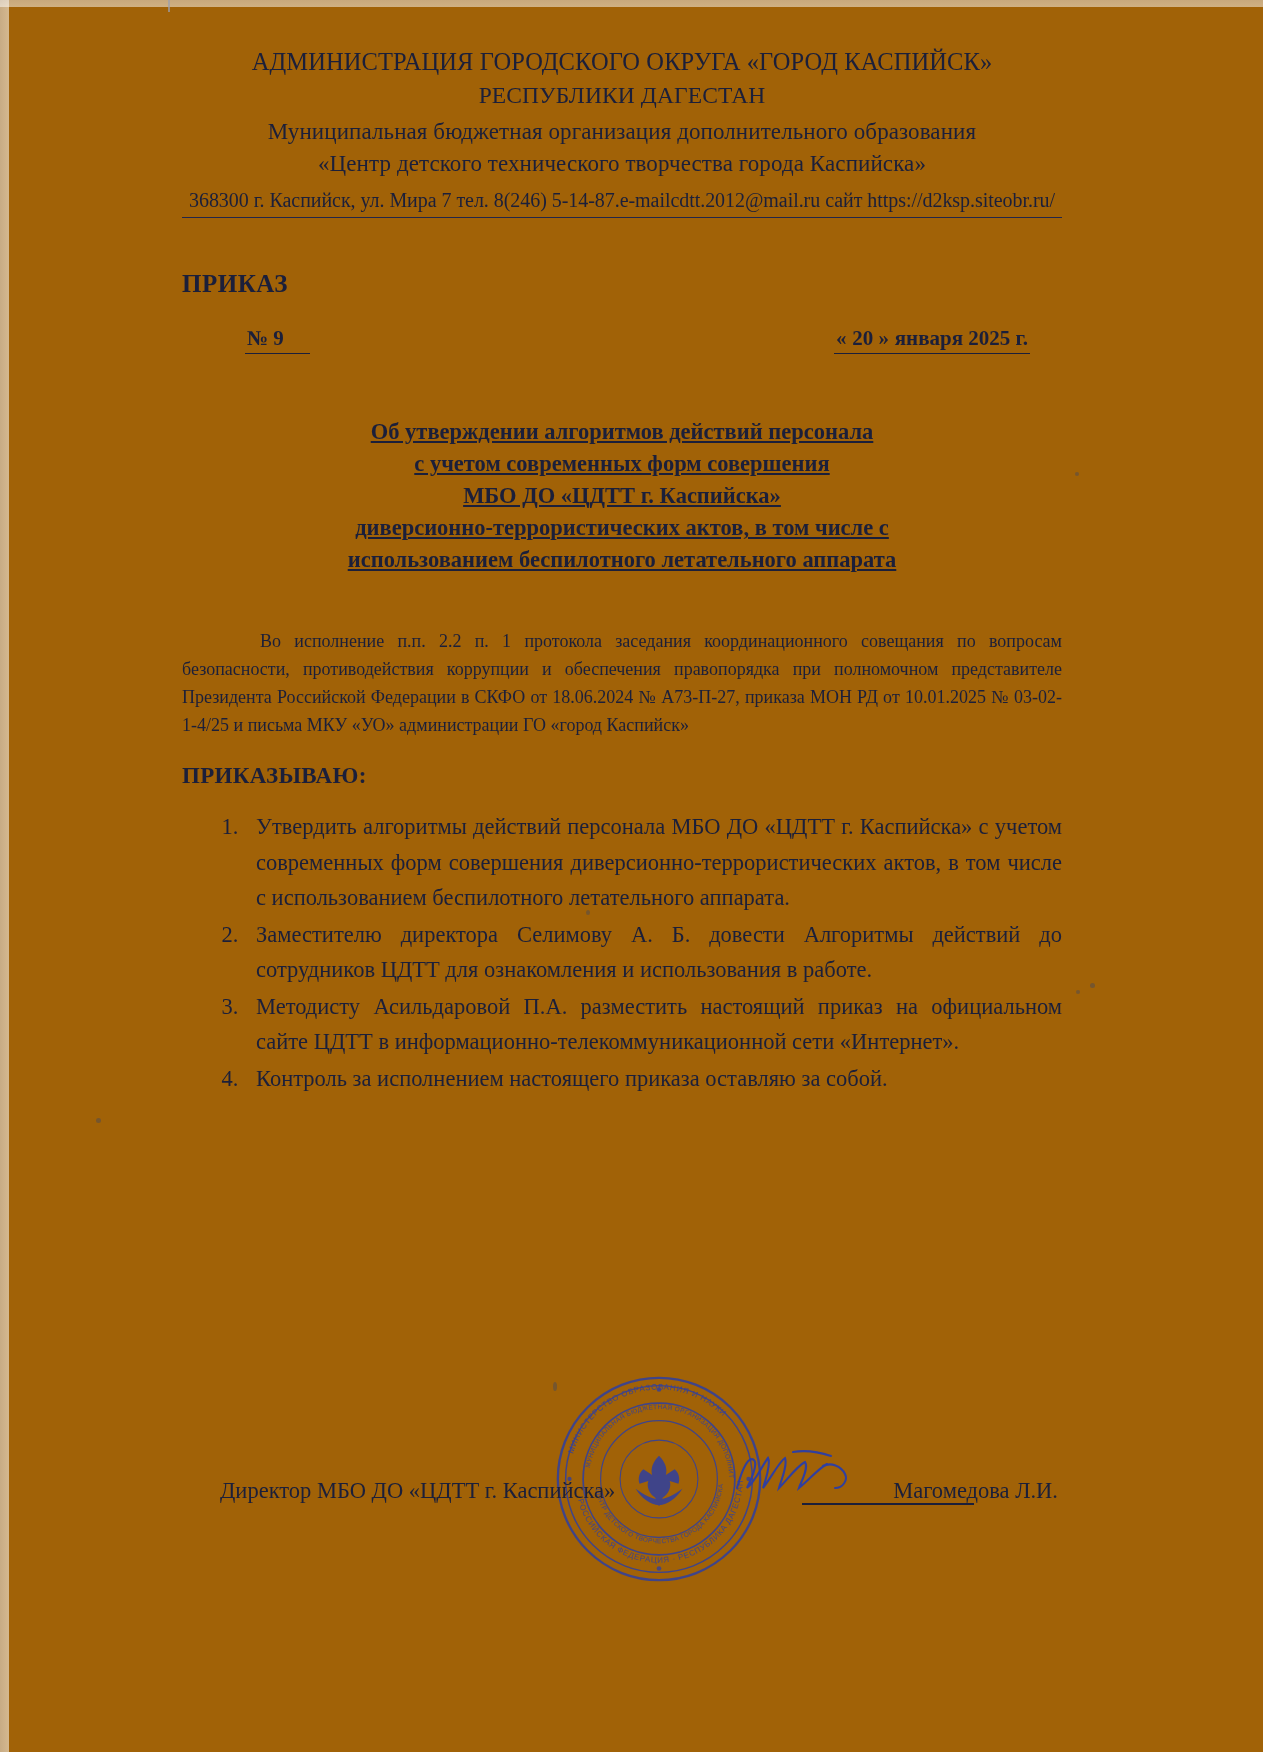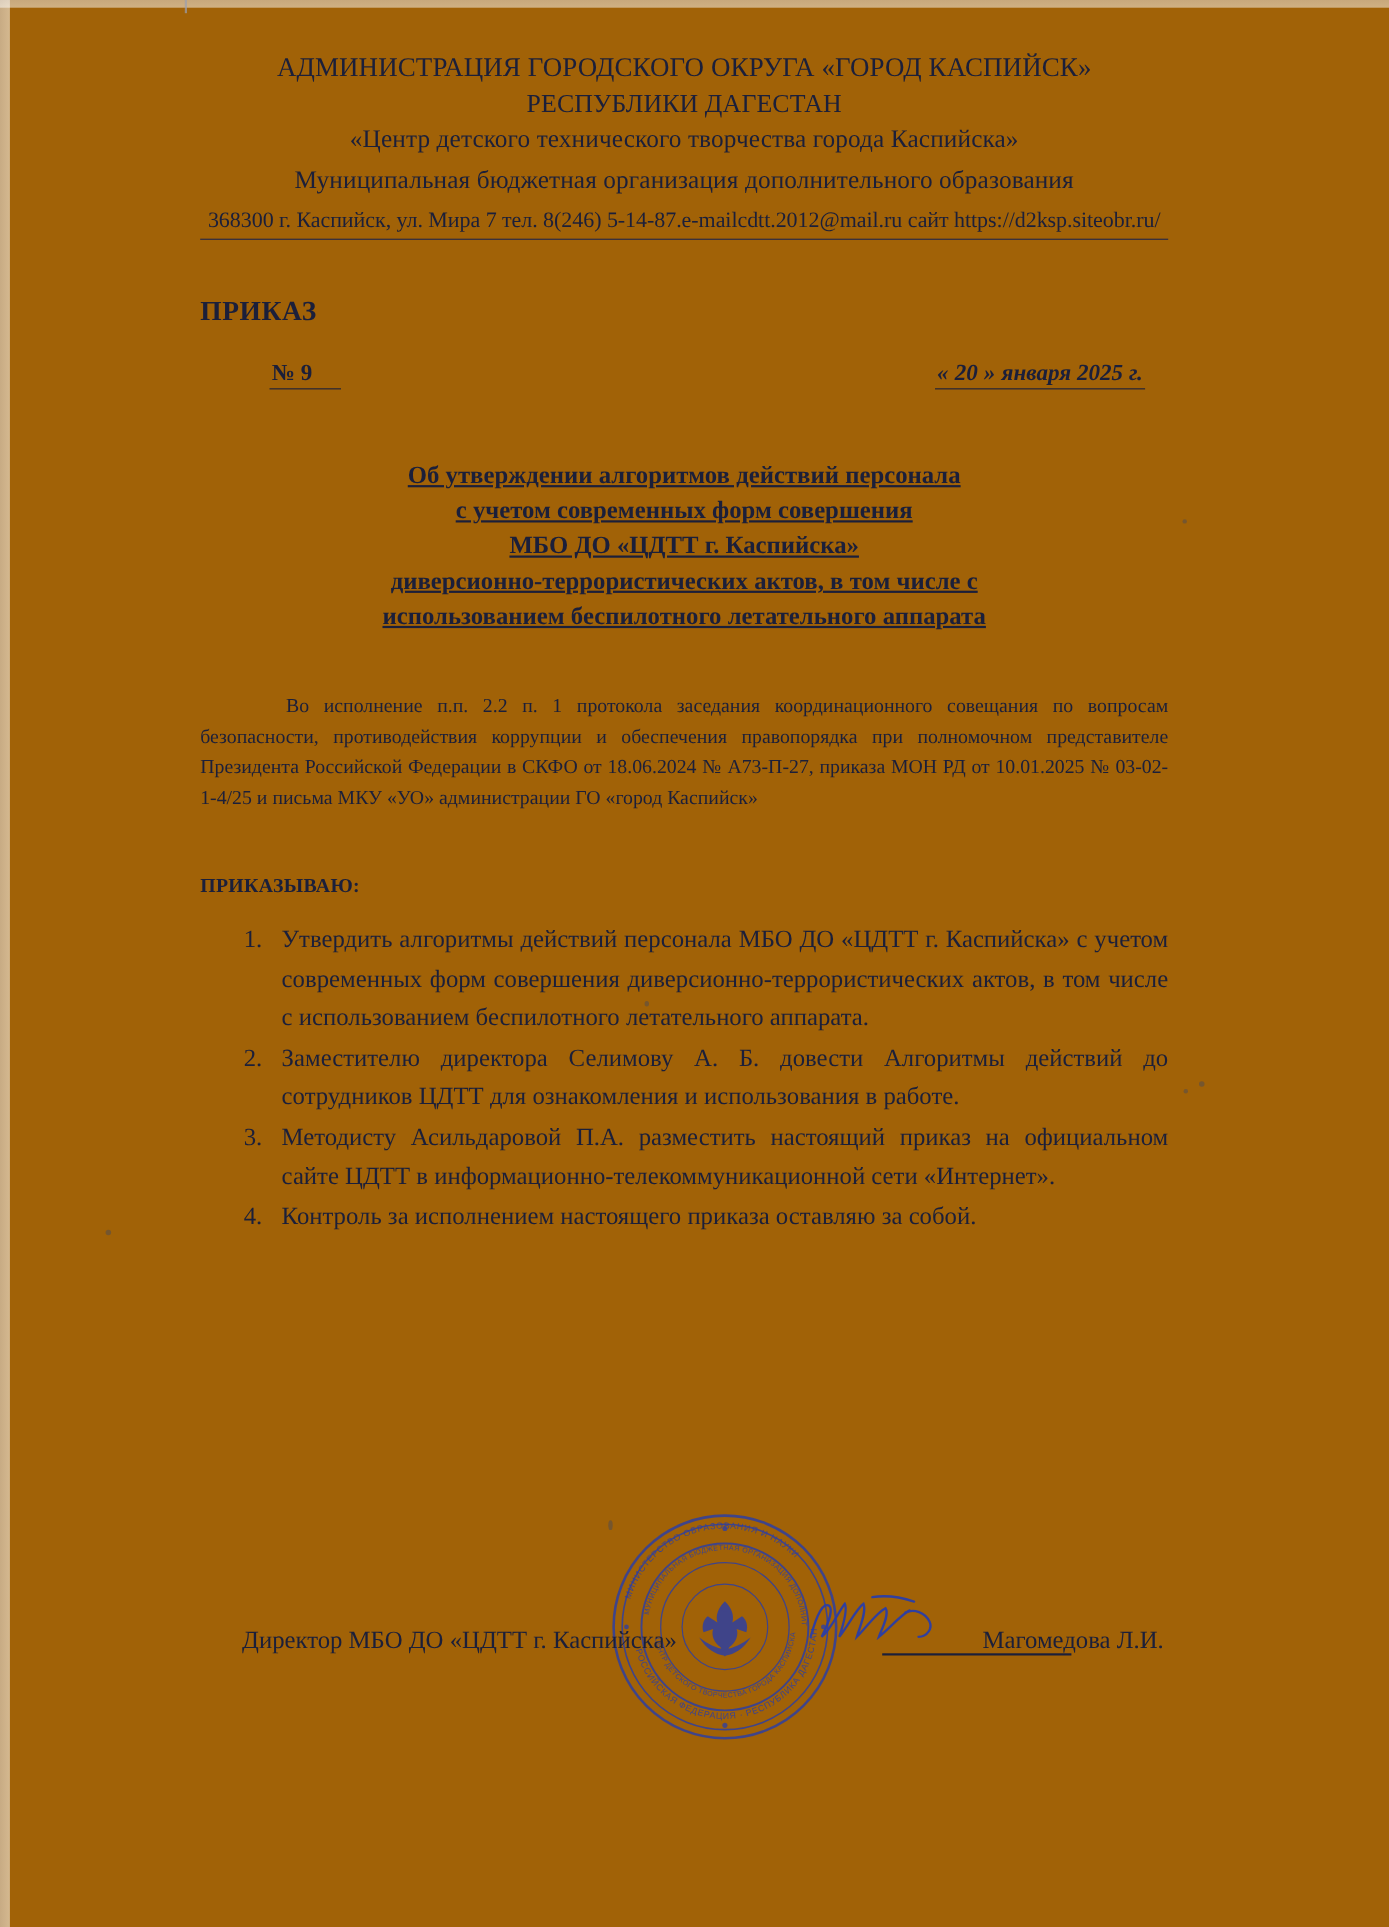--- a/index.html
+++ b/index.html
@@ -104,22 +104,21 @@
     font-size: 21px;
   }
   .numdate .num {
     margin-left: 63px;
     border-bottom: 1.6px solid #1b1f3a;
     padding: 0 26px 2px 2px;
   }
   .numdate .date {
     border-bottom: 1.6px solid #1b1f3a;
     padding: 0 2px 2px 2px;
-    margin-right: 21px;
-    font-style: italic;
+    margin-right: 32px;
   }
   .numdate .date .q { letter-spacing: .5px; }
 
   
   .subject {
     text-align: center;
     font-weight: bold;
     font-size: 22.5px;
     line-height: 1.42;
     margin-top: 62px;
@@ -131,23 +130,23 @@
     margin-top: 52px;
     font-size: 18px;
     line-height: 1.55;
     text-align: justify;
     text-justify: inter-word;
     text-indent: 78px;
   }
 
   
   .command {
-    margin-top: 56px;
+    margin-top: 24px;
     font-weight: bold;
-    font-size: 18px;
+    font-size: 23px;
     letter-spacing: .3px;
   }
 
   
   ol.items {
     margin: 20px 0 0 0;
     padding-left: 62px;
     font-size: 22.5px;
     line-height: 1.56;
   }
@@ -231,22 +230,22 @@
   <div class="speck" style="left:1075px; top:472px; width:4px; height:4px;"></div>
   <div class="speck" style="left:586px; top:910px; width:4px; height:5px;"></div>
   <div class="speck" style="left:1076px; top:990px; width:4px; height:4px;"></div>
   <div class="speck" style="left:553px; top:1382px; width:4px; height:9px;"></div>
   <div class="speck" style="left:1090px; top:983px; width:5px; height:5px;"></div>
 
   <div class="content">
 
     <div class="hdr-line hdr-1">АДМИНИСТРАЦИЯ ГОРОДСКОГО ОКРУГА «ГОРОД КАСПИЙСК»</div>
     <div class="hdr-line hdr-2">РЕСПУБЛИКИ ДАГЕСТАН</div>
+    <div class="hdr-line hdr-3">Муниципальная бюджетная организация дополнительного образования</div>
     <div class="hdr-line hdr-4">«Центр детского технического творчества города Каспийска»</div>
-    <div class="hdr-line hdr-3">Муниципальная бюджетная организация дополнительного образования</div>
 
     <div class="contact">368300 г. Каспийск, ул. Мира 7 тел. 8(246) 5-14-87.e-mailcdtt.2012@mail.ru  сайт https://d2ksp.siteobr.ru/</div>
 
     <div class="prikaz">ПРИКАЗ</div>
 
     <div class="numdate">
       <span class="num">
         <span>№</span>
         <span>9</span>
       </span>

